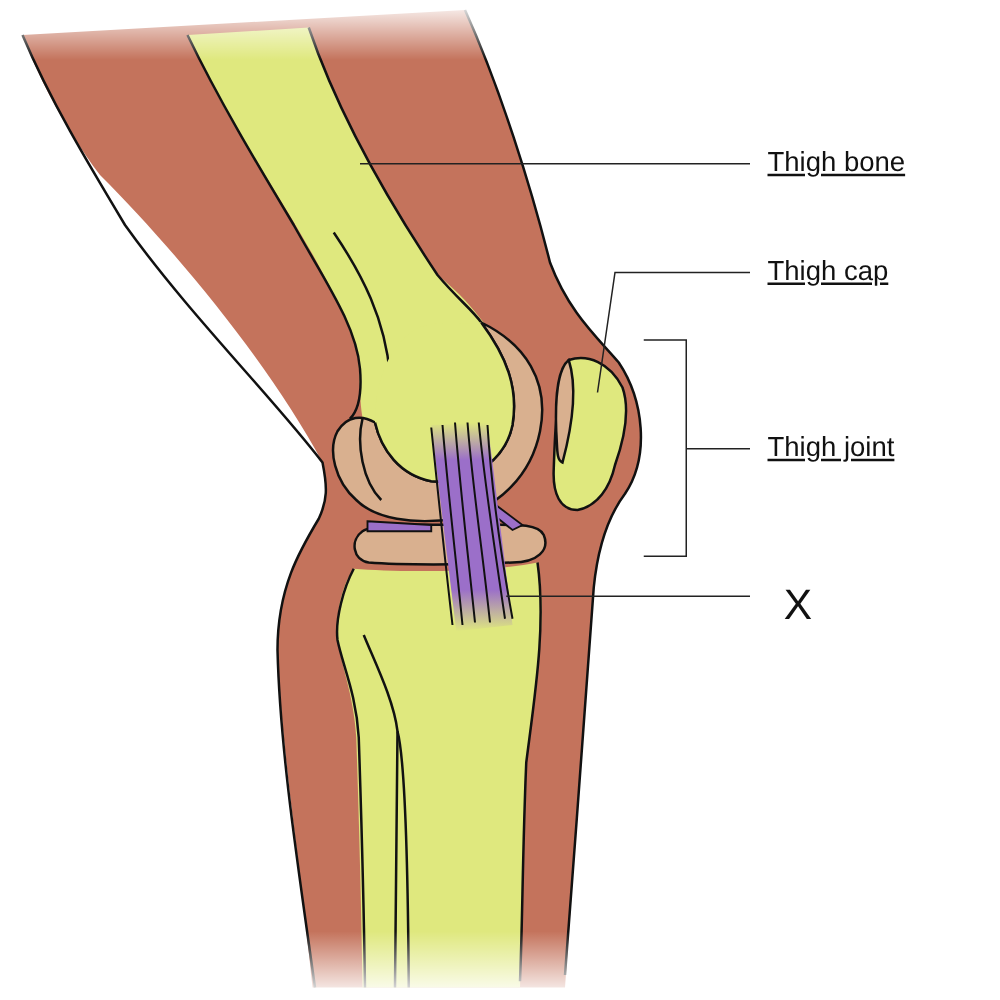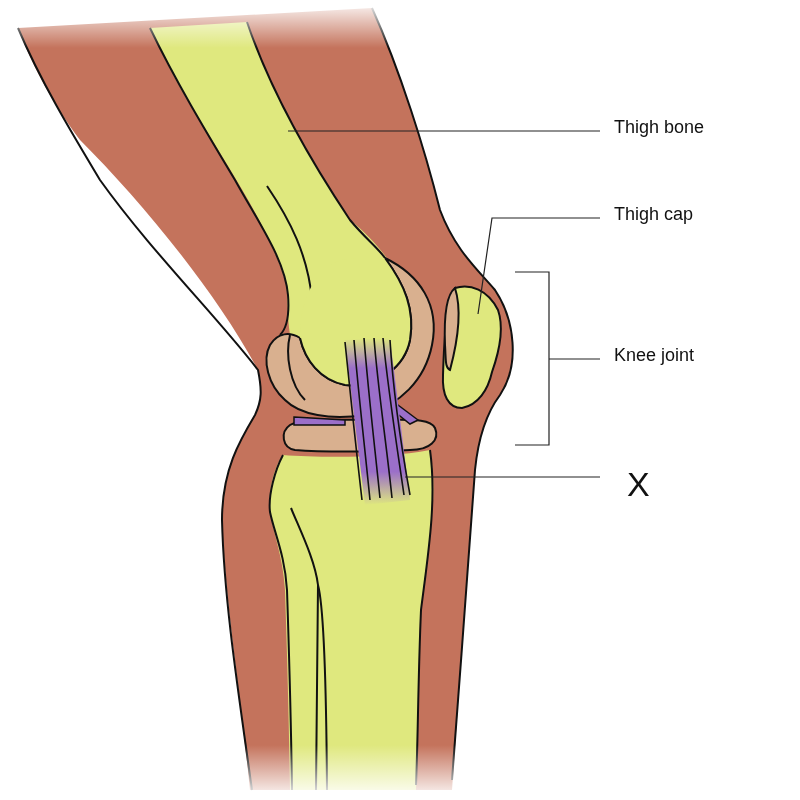--- a/index.html
+++ b/index.html
@@ -4,21 +4,21 @@
 <style>
   html, body { margin: 0; padding: 0; background: #ffffff; }
   #stage { position: relative; width: 800px; height: 800px; overflow: hidden; background: #ffffff; }
   svg { position: absolute; left: 0; top: 0; }
   .label {
     position: absolute;
     font-family: "Liberation Sans", "DejaVu Sans", sans-serif;
     color: #111111;
     white-space: nowrap;
   }
-  .lbl-small { font-size: 18px; }
+  .lbl-small { font-size: 22px; text-decoration: underline; }
   .lbl-big { font-size: 34px; }
 </style>
 </head>
 <body>
 
 <div id="stage">
   <svg width="800" height="800" viewBox="0 0 800 800">
     <defs>
       <linearGradient id="fadeTop" x1="0" y1="0" x2="0" y2="1">
         <stop offset="0" stop-color="#ffffff" stop-opacity="1"></stop>
@@ -106,15 +106,15 @@
       <line x1="288" y1="131" x2="600" y2="131"></line>
       <polyline points="478,314 492,218 600,218"></polyline>
       <polyline points="515,272 549,272 549,445 515,445"></polyline>
       <line x1="549" y1="359" x2="600" y2="359"></line>
       <line x1="405" y1="477" x2="600" y2="477"></line>
     </g>
   </svg>
 
   <div class="label lbl-small" style="left:614px; top:117px;">Thigh bone</div>
   <div class="label lbl-small" style="left:614px; top:204px;">Thigh cap</div>
-  <div class="label lbl-small" style="left:614px; top:345px;">Knee joint</div>
+  <div class="label lbl-small" style="left:614px; top:345px;">Thigh joint</div>
   <div class="label lbl-big" style="left:627px; top:465px;">X</div>
 </div>
 
 </body></html>

